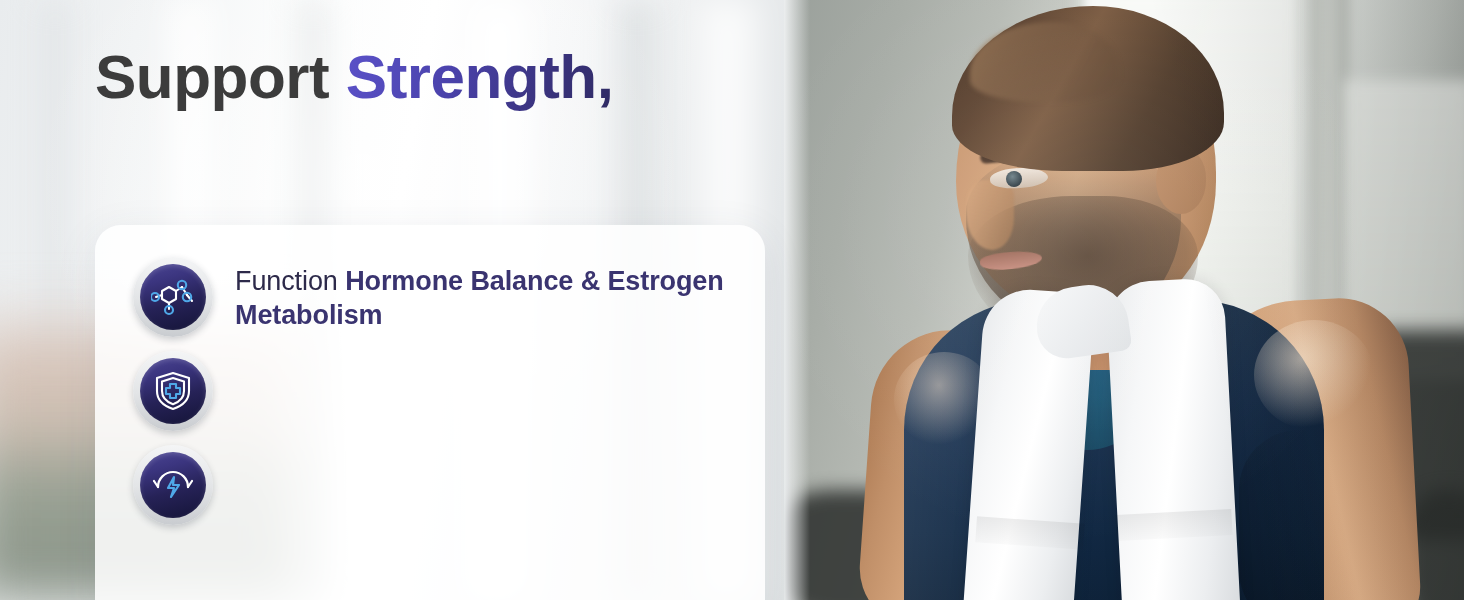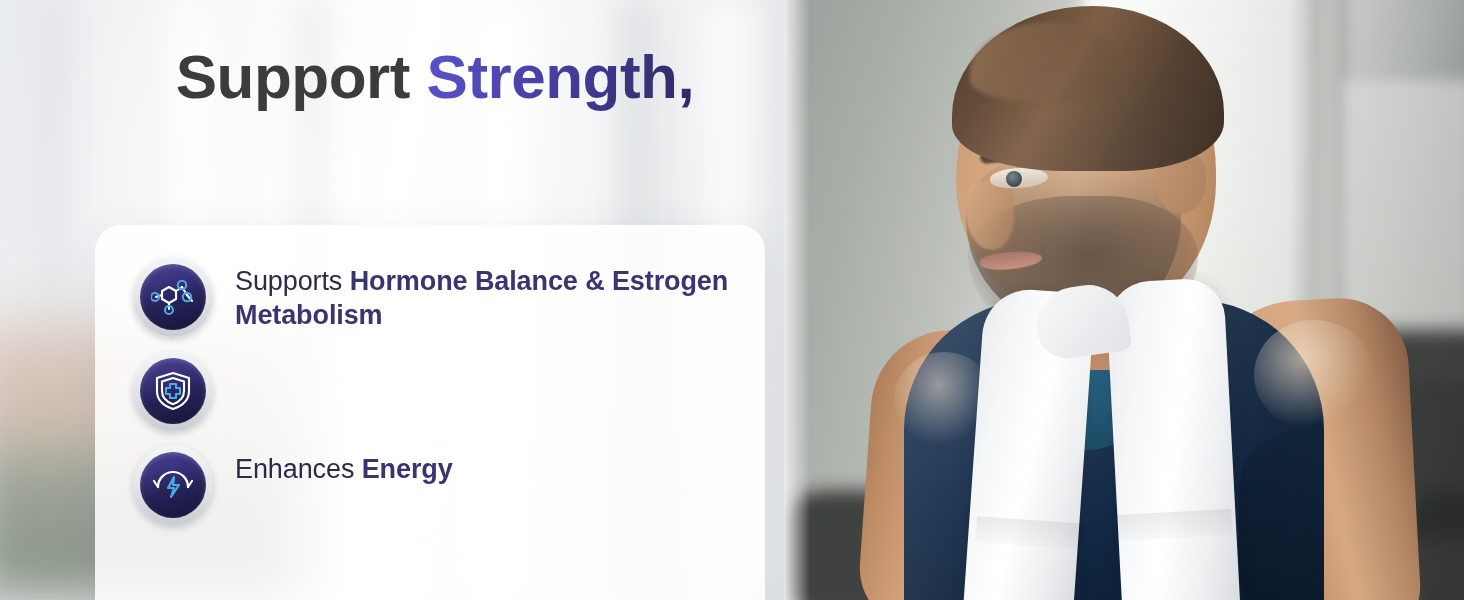--- a/index.html
+++ b/index.html
@@ -301,21 +301,20 @@
 
   
   .headline {
     position:absolute; left:95px; top:44px;
     width:680px;
     font-size:62px;
     font-weight:bold;
     line-height:1.06;
     letter-spacing:-0.5px;
     white-space:nowrap;
-    text-align:center;
   }
   .hl-line { display:block; }
   .hl-dark { color:#3c3c3c; }
   .hl-accent {
     background:linear-gradient(108deg,#5b52c9 0%,#4b43ad 38%,#3b3480 72%,#2f2a63 100%);
     -webkit-background-clip:text;
     background-clip:text;
     color:transparent;
   }
 
@@ -439,21 +438,21 @@
             <line x1="18" y1="26" x2="18" y2="32"></line>
             <line x1="11" y1="18" x2="5" y2="20"></line>
             <circle cx="31" cy="8" r="4.2" stroke="#4fa8e8"></circle>
             <circle cx="36" cy="20" r="4.2" stroke="#4fa8e8"></circle>
             <circle cx="18" cy="33" r="4.0" stroke="#4fa8e8"></circle>
             <circle cx="4" cy="20" r="4.0" stroke="#4fa8e8"></circle>
           </svg>
         </span>
       </span>
       <div class="benefit-text">
-        <span>Supports </span><b>Hormone Balance &amp; Estrogen Metabolism</b>
+        <span>Function </span><b>Hormone Balance &amp; Estrogen Metabolism</b>
       </div>
     </div>
 
 
     <div class="benefit">
       <span class="icon-wrap">
         <span class="icon-disc">
           <svg width="40" height="42" viewBox="0 0 40 42" fill="none" stroke="#ffffff" stroke-width="2.1" stroke-linecap="round" stroke-linejoin="round">
             <path d="M20 3 L36 8 V21 C36 30 29 36 20 39 C11 36 4 30 4 21 V8 Z"></path>
             <path d="M20 8 L31 11.5 V21 C31 27.5 26 32 20 34.3 C14 32 9 27.5 9 21 V11.5 Z"></path>
@@ -467,20 +466,17 @@
       <span class="icon-wrap">
         <span class="icon-disc">
           <svg width="42" height="40" viewBox="0 0 42 40" fill="none" stroke="#ffffff" stroke-width="2.2" stroke-linecap="round" stroke-linejoin="round">
             <path d="M6 22 A15 15 0 0 1 36 22"></path>
             <path d="M36 22 L40 16"></path>
             <path d="M6 22 L2 16"></path>
             <path d="M22 12 L16 23 H22 L19 32 L27 20 H21 Z" stroke="#4fa8e8"></path>
           </svg>
         </span>
       </span>
-      <div class="benefit-text">
-        <span>Enhances </span><b>Energy</b>
-      </div>
     </div>
 
   </div>
 
 </div>
 
 </body></html>

